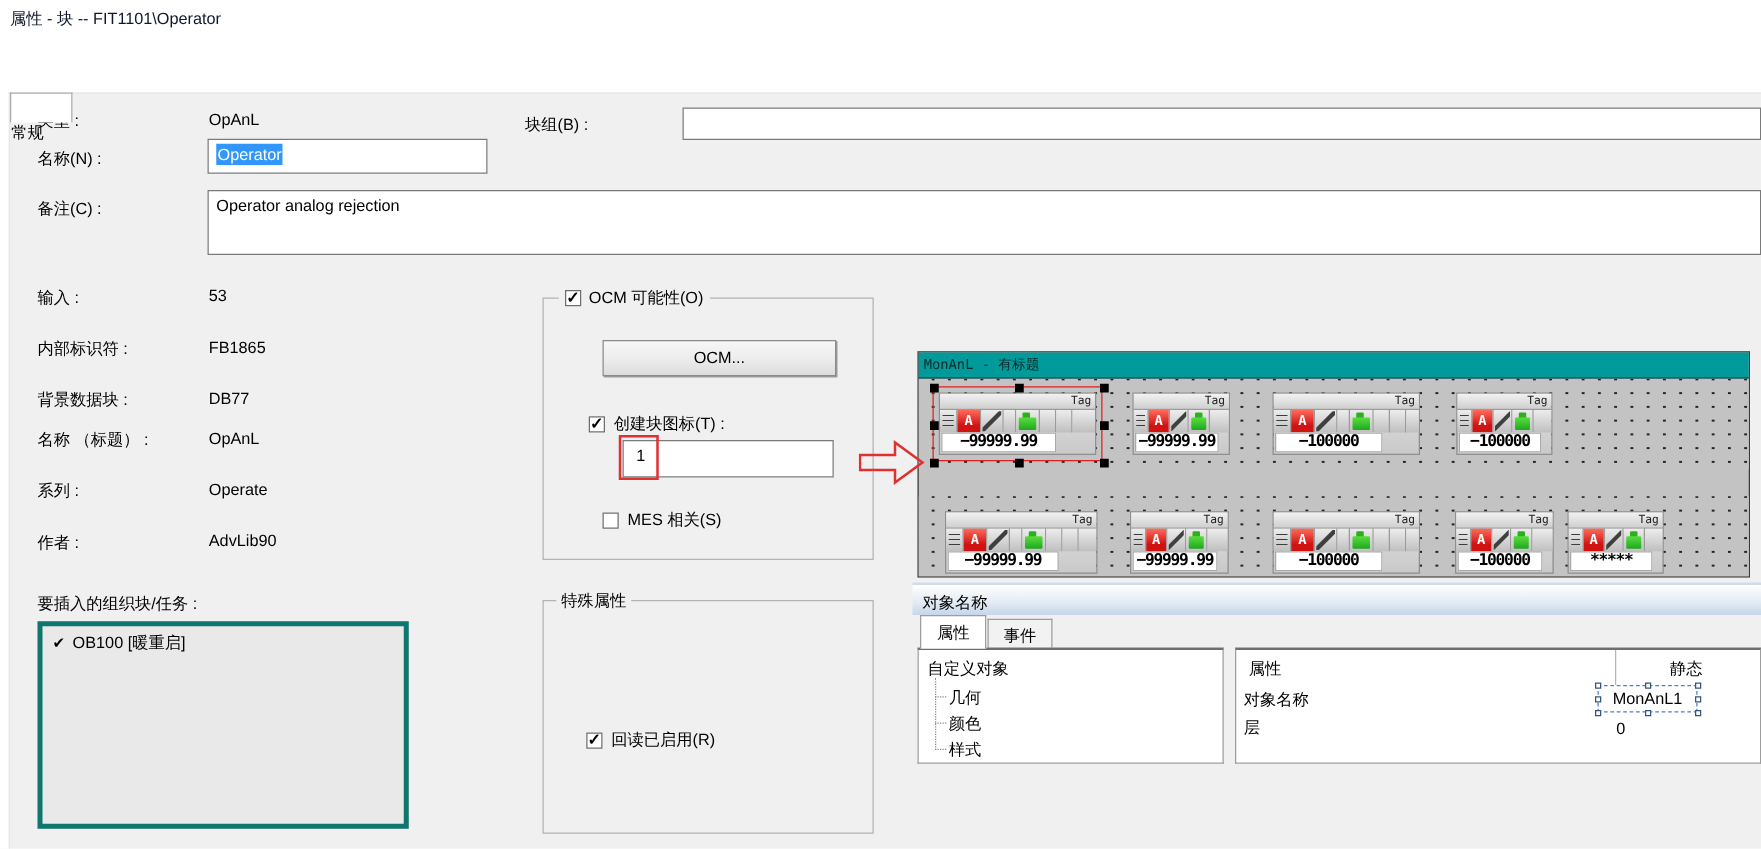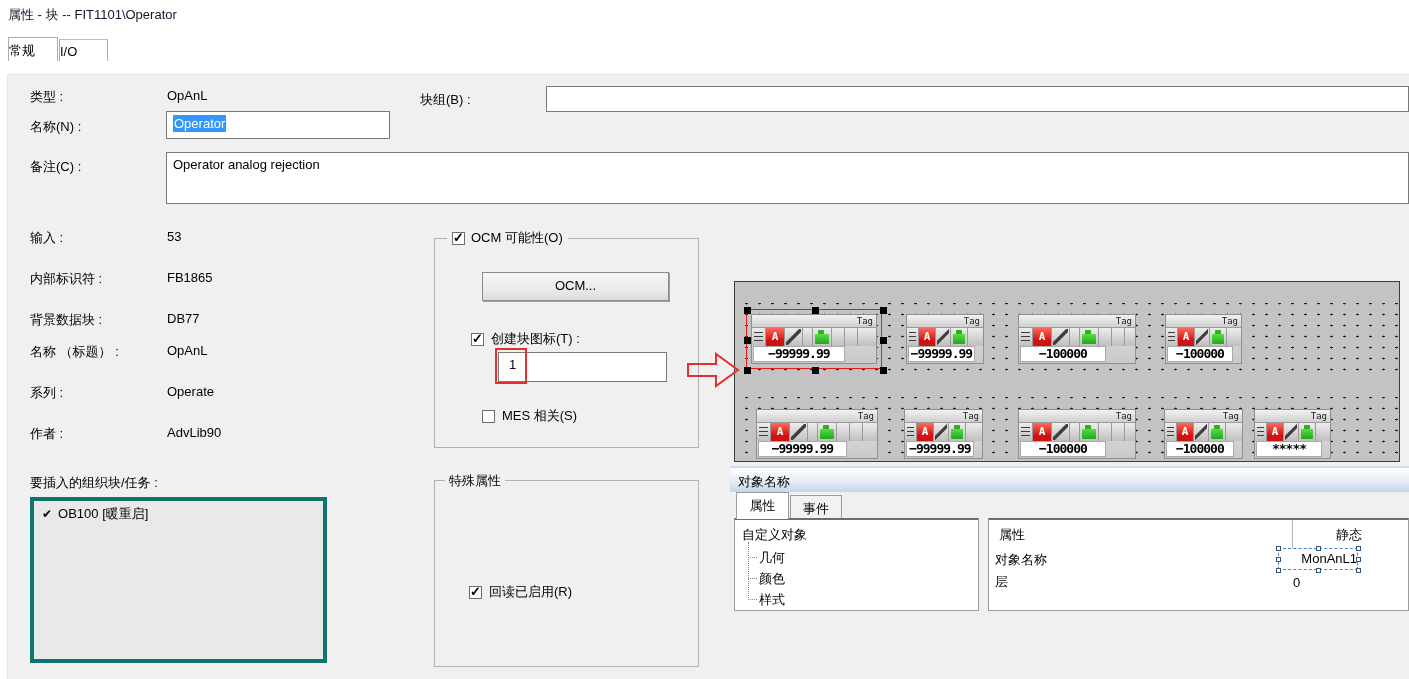--- a/index.html
+++ b/index.html
@@ -7,21 +7,21 @@
   body {
     position:relative; overflow:hidden;
     background:#ffffff; color:#000;
     font-family:"Liberation Sans", sans-serif; font-size:13px;
   }
   .abs { position:absolute; }
 
   
   .win-title { left:8px; top:6px; font-size:13px; color:#0f172a; }
   .tab { background:#fff; border:1px solid #acacac; border-bottom:none;
-         text-align:left; font-size:13px; padding-top:4px; }
+         text-align:left; font-size:13px; padding-top:22px;margin-top:37px; }
   .tab.active { z-index:3; }
   .tab.inactive { border-top:1px solid #bfbfbf; }
   .tabpage { left:7px; top:74px; right:0; bottom:0; background:#f0f0f0;
              border-left:1px solid #e6e6e6; border-top:1px solid #e6e6e6; }
 
   
   .lbl { font-size:13px; color:#000; white-space:nowrap; }
   .val { font-size:13px; color:#000; white-space:nowrap; }
   .tinput { background:#fff; border:1px solid #7a7a7a; font-size:13px;
             padding:4px 6px; font-family:"Liberation Sans",sans-serif; }
@@ -108,21 +108,21 @@
   .tree-vline { position:absolute; left:13px; top:22px; height:58px;
                 border-left:1px dotted #8a8a8a; }
   .tree-child { position:absolute; left:24px; font-size:13px; white-space:nowrap; }
   .tree-child::before { content:""; position:absolute; left:-11px; top:8px; width:9px;
                 border-top:1px dotted #8a8a8a; }
 
   .pg-divider { position:absolute; left:303px; top:0; height:28px; border-left:1px solid #b5b5b5; }
   .pg-h-prop { position:absolute; left:10px; top:6px; font-size:13px; }
   .pg-h-static { position:absolute; right:46px; top:6px; font-size:13px; }
   .pg-row-label { position:absolute; left:6px; font-size:13px; }
-  .pg-val { position:absolute; font-size:13px; text-align:right; }
+  .pg-val { position:absolute; font-size:13px; text-align:center; }
   .dashsel { position:absolute; border:1px dashed #4a7fd4; }
   .shdl { position:absolute; width:5px; height:5px; background:#fff; border:1px solid #33557f; }
 
   .arrow-svg { z-index:6; }
 </style>
 </head>
 <body>
 
 <div class="abs win-title">属性 - 块 -- FIT1101\Operator</div>
 
@@ -201,20 +201,21 @@
     <span class="cb checked"></span>
     <span class="lbl">回读已启用(R)</span>
   </div>
 </div>
 
 <svg class="abs arrow-svg" style="left:687px;top:351px;" width="54" height="38" viewBox="0 0 54 38">
   <polygon points="1,13 29,13 29,3 51,19 29,35 29,25 1,25" fill="none" stroke="#e03030" stroke-width="2"></polygon>
 </svg>
 
 <div class="abs preview">
+  <div class="tealbar">MonAnL -  有标题</div>
   <div class="dotcanvas" id="canvas-row1" style="top:21px;height:72px;">
       <div class="bicon" style="left: 16px; top: 11px; width: 126px;">
         <div class="tagrow">Tag</div>
         <div class="btnrow">
           <span class="seg menu" style="width: 14px;"></span>
           <span class="seg ack" style="width: 19px;">A</span>
           <span class="seg slash" style="width: 18px;"></span>
           <span class="seg " style="width: 10px;"></span>
           <span class="seg hand" style="width: 19px;"></span>
           <span class="seg " style="width: 13px;"></span>

